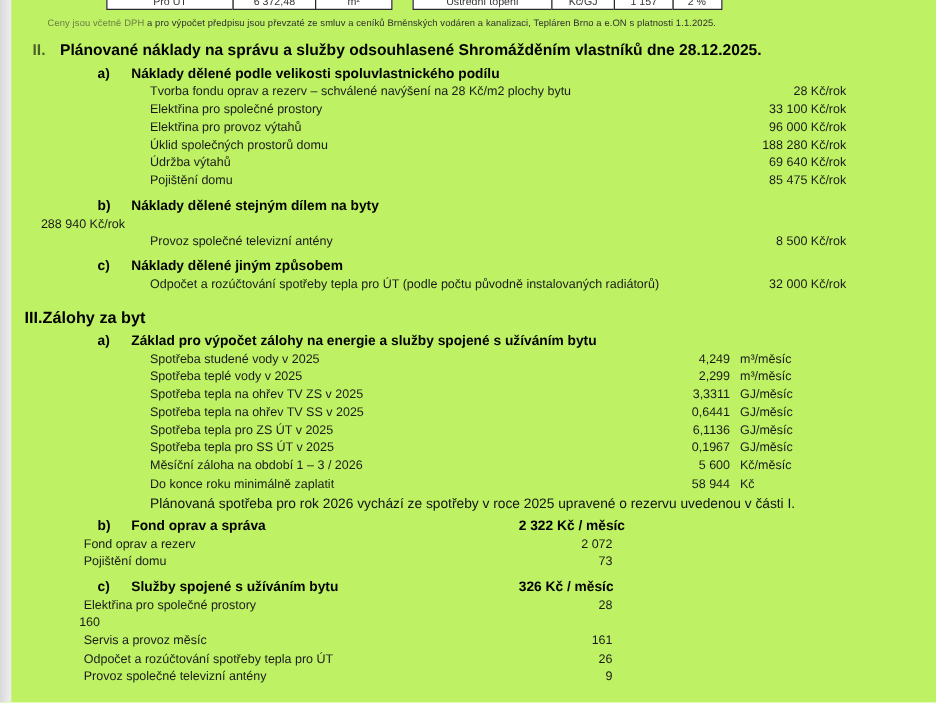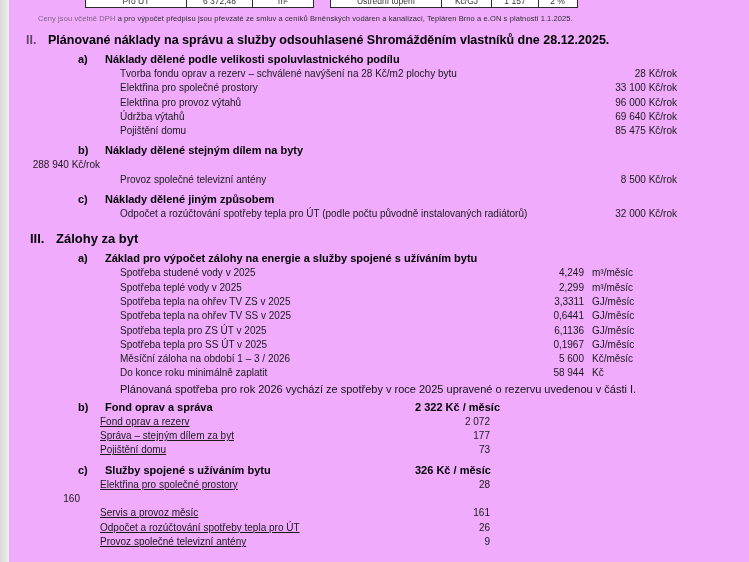--- a/index.html
+++ b/index.html
@@ -1,19 +1,19 @@
 <!DOCTYPE html>
 <html><head>
 <meta charset="utf-8">
 <style>
   html,body{margin:0;padding:0;background:#fff;}
   .doc{
     position:relative;
     width:749px;height:562px;
-    background:#f0abfc;
+    background:#bef264;
     font-family:"Liberation Sans",sans-serif;
     color:#1a1a1a;
     overflow:hidden;
   }
   .edge-left{
     position:absolute;left:0;top:0;width:9px;height:562px;
     background:linear-gradient(to right,#d9d9d9,#efefef);
   }
   
   .toprow{position:relative;height:9px;overflow:hidden;}
@@ -32,38 +32,38 @@
   
   .footnote{
     margin:5px 0 0 38px;font-size:7.5px;color:#2e2e2e;
     white-space:nowrap;letter-spacing:0.1px;
   }
   .smudge{filter:blur(0.6px);opacity:.6;}
   
   .sec-head{display:flex;align-items:baseline;margin-top:10px;white-space:nowrap;}
   .sec-head .numeral{width:22px;margin-left:26px;font-size:12.5px;font-weight:bold;color:#000;}
   .sec-head .sec-title{font-size:12.5px;font-weight:bold;color:#000;}
-  .sec-head.s3 .numeral{margin-left:30px;width:26px;font-size:13px;}
+  .sec-head.s3 .numeral{margin-left:8px;width:26px;font-size:13px;text-align:right;}
   .sec-head.s3 .sec-title{font-size:13px;}
   
   .subhead{display:flex;align-items:baseline;margin-top:5px;line-height:15px;white-space:nowrap;}
   .subhead .letter{margin-left:78px;width:27px;font-size:11px;font-weight:bold;color:#000;}
   .subhead .sub-title{font-size:11px;font-weight:bold;color:#000;}
   .subhead .sub-title.fixedw{width:310px;}
   .subhead .amount{font-size:11px;font-weight:bold;color:#000;}
   
   .item{display:flex;align-items:baseline;line-height:14.3px;white-space:nowrap;}
   .item .lbl{margin-left:120px;flex:1;font-size:10px;}
   .item .val{width:100px;text-align:right;font-size:10px;}
   .item.ii{padding-right:72px;}
   .item.iiia{padding-right:100px;}
   .item.iiia .val{width:70px;}
   .item.iiia .unit{width:57px;margin-left:8px;font-size:10px;text-align:left;}
   .item.sub{padding-right:259px;}
-  .item.sub .lbl{margin-left:100px;text-decoration:underline;}
+  .item.sub .lbl{margin-left:67px;}
   .item.sub .val{width:80px;}
   .note-line{margin:2px 0 0 120px;font-size:11px;color:#111;white-space:nowrap;}
 </style>
 </head>
 <body>
 
 <div class="doc">
   <div class="edge-left"></div>
 
   <div class="toprow">
@@ -97,20 +97,24 @@
   </div>
   <div class="item ii">
     <span class="lbl">Elektřina pro společné prostory</span>
     <span class="val">33 100 Kč/rok</span>
   </div>
   <div class="item ii">
     <span class="lbl">Elektřina pro provoz výtahů</span>
     <span class="val">96 000 Kč/rok</span>
   </div>
   <div class="item ii">
+    <span class="lbl">Úklid společných prostorů domu</span>
+    <span class="val">188 280 Kč/rok</span>
+  </div>
+  <div class="item ii">
     <span class="lbl">Údržba výtahů</span>
     <span class="val">69 640 Kč/rok</span>
   </div>
   <div class="item ii">
     <span class="lbl">Pojištění domu</span>
     <span class="val">85 475 Kč/rok</span>
   </div>
 
   <div class="subhead">
     <span class="letter">b)</span>
@@ -187,24 +191,20 @@
   <div class="subhead">
     <span class="letter">b)</span>
     <span class="sub-title fixedw">Fond oprav a správa</span>
     <span class="amount">2 322 Kč / měsíc</span>
   </div>
   <div class="item sub">
     <span class="lbl">Fond oprav a rezerv</span>
     <span class="val">2 072</span>
   </div>
   <div class="item sub">
-    <span class="lbl">Správa – stejným dílem za byt</span>
-    <span class="val">177</span>
-  </div>
-  <div class="item sub">
     <span class="lbl">Pojištění domu</span>
     <span class="val">73</span>
   </div>
 
   <div class="subhead">
     <span class="letter">c)</span>
     <span class="sub-title fixedw">Služby spojené s užíváním bytu</span>
     <span class="amount">326 Kč  / měsíc</span>
   </div>
   <div class="item sub">

